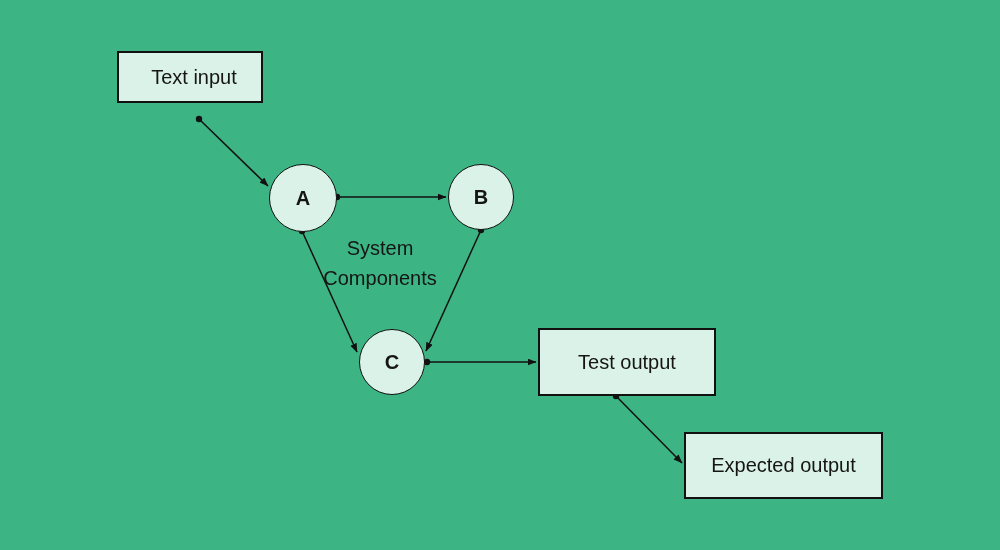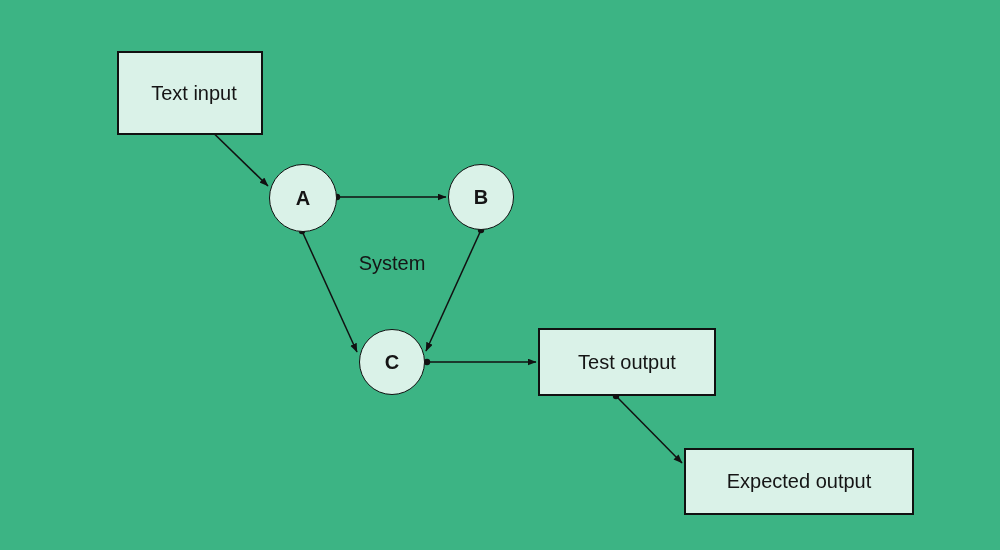--- a/index.html
+++ b/index.html
@@ -56,41 +56,42 @@
       <line x1="302" y1="231" x2="357" y2="352" stroke="#111111" stroke-width="1.5" marker-end="url(#arrowhead)"></line>
       <circle cx="302" cy="231" r="3.2" fill="#111111"></circle>
       <line x1="481" y1="230" x2="426" y2="351" stroke="#111111" stroke-width="1.5" marker-end="url(#arrowhead)"></line>
       <circle cx="481" cy="230" r="3.2" fill="#111111"></circle>
       <line x1="427" y1="362" x2="536" y2="362" stroke="#111111" stroke-width="1.5" marker-end="url(#arrowhead)"></line>
       <circle cx="427" cy="362" r="3.2" fill="#111111"></circle>
       <line x1="616" y1="396" x2="682" y2="463" stroke="#111111" stroke-width="1.5" marker-end="url(#arrowhead)"></line>
       <circle cx="616" cy="396" r="3.2" fill="#111111"></circle>
     </svg>
 
-  <div class="node rect" style="left: 117px; top: 51px; width: 146px; height: 84px; padding-left: 8px;">
+  <div class="node rect" style="left: 117px; top: 51px; width: 146px; height: 52px; padding-left: 8px;">
     <span>Text input</span>
   </div>
 
   <div class="node circle" style="left: 269px; top: 164px; height: 68px; width: 68px;">
     <span>A</span>
   </div>
 
   <div class="node circle" style="left: 448px; top: 164px; height: 66px; width: 66px;">
     <span>B</span>
   </div>
 
   <div class="node circle" style="left: 359px; top: 329px; height: 66px; width: 66px;">
     <span>C</span>
   </div>
 
   <div class="node rect" style="left: 538px; top: 328px; width: 178px; height: 68px;">
     <span>Test output</span>
   </div>
 
-  <div class="node rect" style="left: 684px; top: 432px; width: 230px; height: 67px; margin-top: 16px;">
+  <div class="node rect" style="left: 684px; top: 432px; width: 199px; height: 67px;">
     <span>Expected output</span>
   </div>
 
-  <div class="float-label" id="center-label" style="left: 392px; top: 263px;">
+  <div class="float-label" id="center-label" style="left: 380px; top: 263px;">
     <div>System</div>
+    <div>Components</div>
   </div>
 
 </div>
 
 </body></html>

